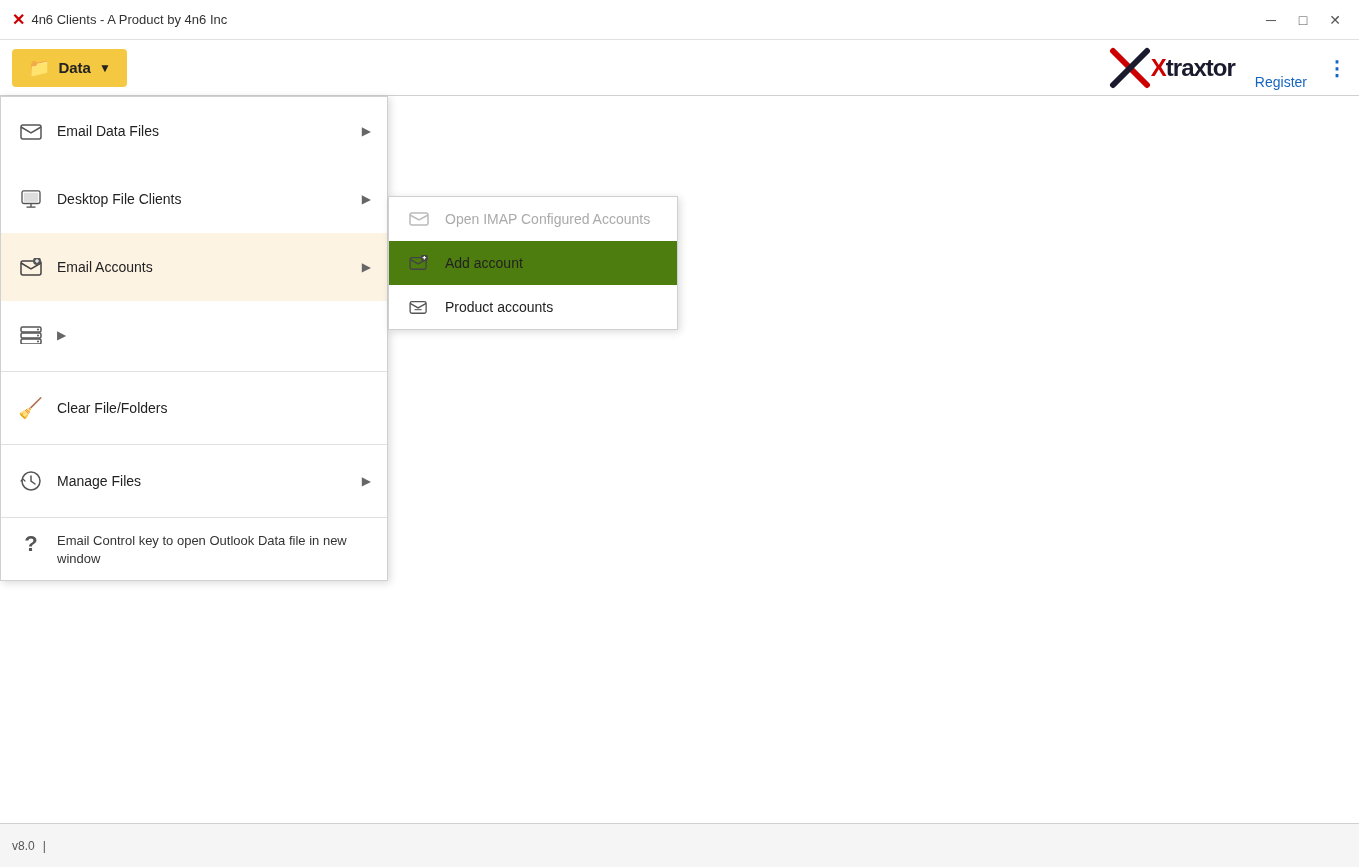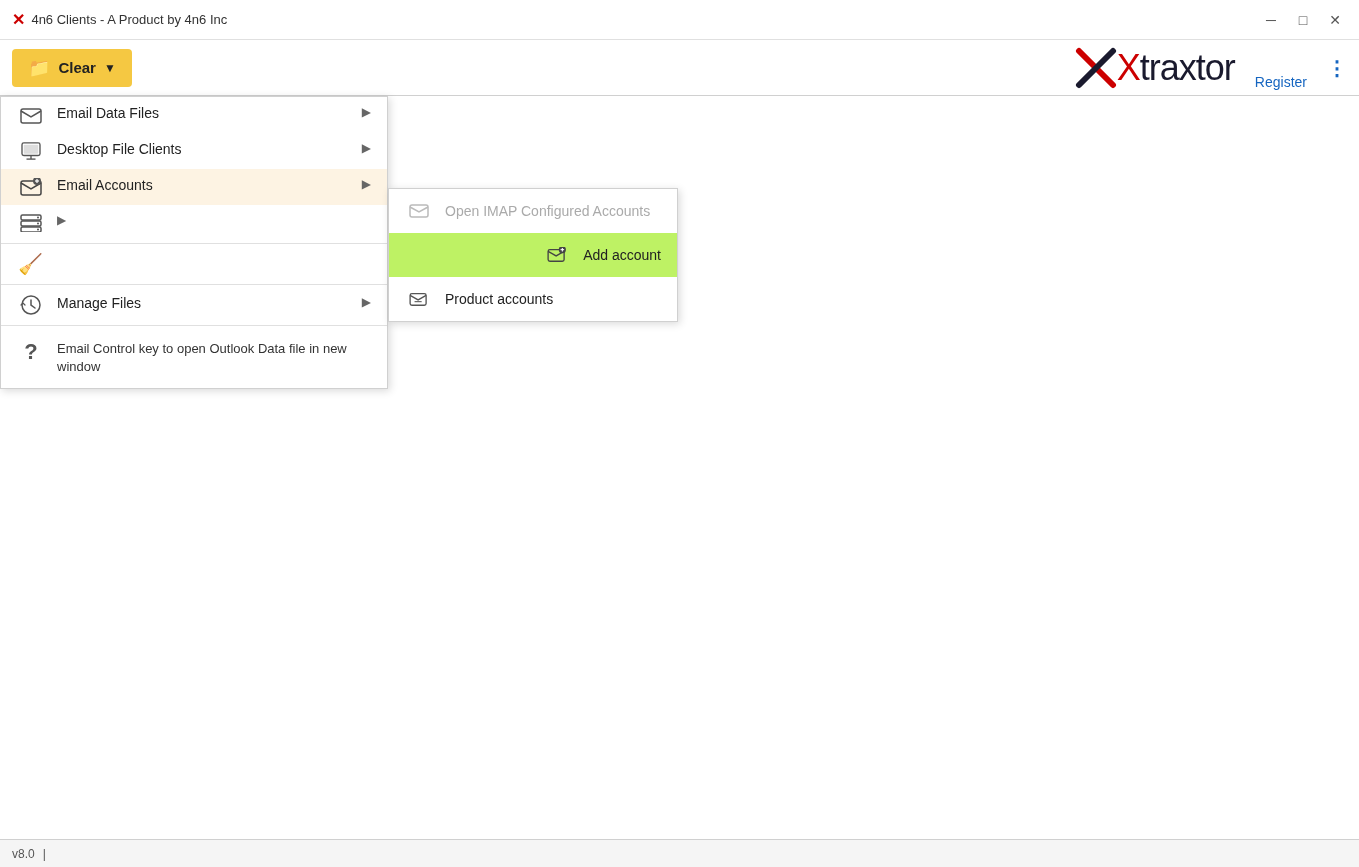--- a/index.html
+++ b/index.html
@@ -110,21 +110,21 @@
     
     .main-area {
       flex: 1;
       background: #ffffff;
       position: relative;
     }
 
     
     .status-bar {
       background: #f5f5f5;
-      height: 28px;
+      height: 44px;
       border-top: 1px solid #d0d0d0;
       display: flex;
       align-items: center;
       padding: 0 12px;
       font-size: 12px;
       color: #555;
       flex-shrink: 0;
     }
 
     
@@ -133,21 +133,22 @@
       top: 0;
       left: 0;
       width: 388px;
       background: #ffffff;
       border: 1px solid #d0d0d0;
       box-shadow: 2px 2px 8px rgba(0,0,0,0.15);
       z-index: 100;
     }
     .menu-item {
       display: flex;
-      padding: 8px 16px;
+      align-items: center;
+      padding: 24px 16px;
       cursor: pointer;
       position: relative;
       font-size: 14px;
       color: #222;
     }
     .menu-item.active {
       background: #fdf3e3;
     }
     .menu-item .item-icon {
       width: 28px;
@@ -183,38 +184,37 @@
     .menu-item.help-item .item-label {
       font-size: 13px;
       color: #333;
       line-height: 1.4;
     }
 
     
     .submenu {
       position: absolute;
       left: 388px;
-      top: 92px; 
+      top: 100px; 
       width: 290px;
       background: #ffffff;
       border: 1px solid #d0d0d0;
       box-shadow: 2px 2px 8px rgba(0,0,0,0.15);
       z-index: 101;
     }
     .submenu-item {
       display: flex;
       align-items: center;
       padding: 12px 16px;
       cursor: pointer;
       font-size: 14px;
       color: #222;
     }
     .submenu-item.active {
-      background: #bef264;
-      justify-content: flex-end;
+      background: #4d7c0f;
     }
     .submenu-item.disabled {
       color: #aaa;
       cursor: default;
     }
     .submenu-item .sub-icon {
       width: 28px;
       height: 20px;
       margin-right: 12px;
       flex-shrink: 0;
@@ -239,31 +239,31 @@
   <div class="title-bar-controls">
     <button class="title-btn">─</button>
     <button class="title-btn">□</button>
     <button class="title-btn close">✕</button>
   </div>
 </div>
 
 <div class="toolbar">
   <button class="open-btn">
     <span class="folder-icon">📁</span>
-    <span>Clear</span>
+    <span>Data</span>
     <span class="chevron">▼</span>
   </button>
 
   <div class="logo-area">
     <div class="xtraxtor-logo">
       <svg width="42" height="42" viewBox="0 0 42 42">
         <line x1="4" y1="4" x2="38" y2="38" stroke="#cc0000" stroke-width="6" stroke-linecap="round"></line>
         <line x1="38" y1="4" x2="4" y2="38" stroke="#1a1a2e" stroke-width="6" stroke-linecap="round"></line>
       </svg>
-      <span style="font-size:36px; font-weight:400; color:#1a1a2e; letter-spacing:-1px;">
+      <span style="font-size:24px; font-weight:700; color:#1a1a2e; letter-spacing:-1px;">
         <span style="color:#cc0000">X</span>traxtor
       </span>
     </div>
     <button class="register-btn">Register</button>
     <button class="more-btn">⋮</button>
   </div>
 </div>
 
 <div class="main-area">
 
@@ -318,20 +318,21 @@
           <circle cx="18" cy="15.5" r="1" fill="#555"></circle>
         </svg>
       </span>
       <span class="chevron-right">▶</span>
     </div>
 
     <hr class="menu-divider">
 
     <div class="menu-item">
       <span class="item-icon" style="font-size:20px;">🧹</span>
+      <span class="item-label">Clear File/Folders</span>
     </div>
 
     <hr class="menu-divider">
 
     <div class="menu-item">
       <span class="item-icon">
         <svg width="22" height="22" viewBox="0 0 22 22">
           <circle cx="11" cy="11" r="9" fill="none" stroke="#555" stroke-width="1.5"></circle>
           <polyline points="11,6 11,11 15,14" fill="none" stroke="#555" stroke-width="1.5" stroke-linecap="round"></polyline>
           <polyline points="5,11 3,9 1,11" fill="none" stroke="#555" stroke-width="1.2" stroke-linecap="round"></polyline>

